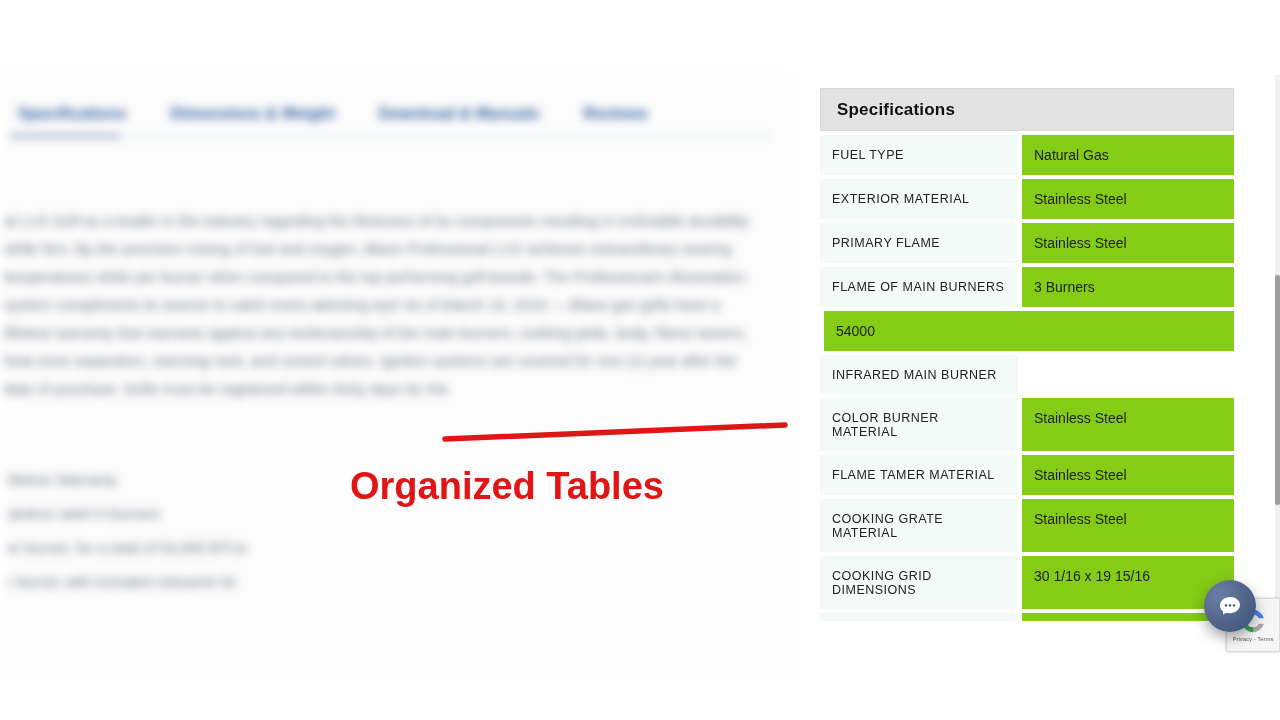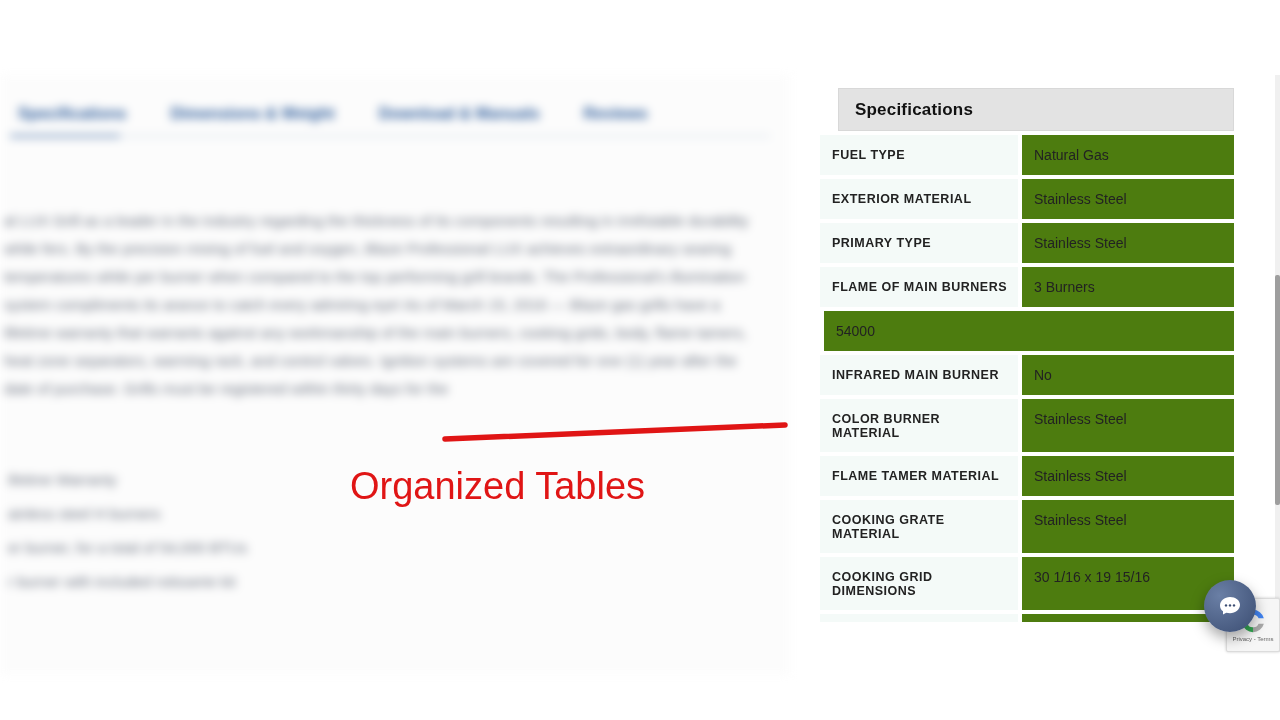--- a/index.html
+++ b/index.html
@@ -40,21 +40,21 @@
     color: #6b7280;
     font-size: 15px;
     line-height: 34px;
   }
 
   
   .anno {
     position: absolute;
     left: 350px; top: 465px;
     color: #e01515;
-    font-weight: 400;
+    font-weight: 700;
     font-size: 38px;
     z-index: 30;
     font-family: "Segoe UI Semibold", Arial, sans-serif;
   }
   .anno-line {
     position: absolute;
     left: 440px; top: 421px;
     z-index: 30;
   }
 
@@ -67,39 +67,38 @@
     background: #fff;
   }
   .panel-head {
     background: #e3e3e3;
     padding: 11px 16px 10px 16px;
     font-weight: 700;
     font-size: 17px;
     color: #111;
     border: 1px solid #d8d8d8;
     letter-spacing: .2px;
-    margin-left: 18px;
   }
   .rows { }
   .row {
     display: flex;
     border-top: 4px solid #fff;
   }
   .row .k {
     width: 198px;
     background: #f4faf8;
     color: #222;
     font-size: 12.5px;
-    font-weight: 700;
+    font-weight: 400;
     letter-spacing: .5px;
     padding: 13px 10px 12px 12px;
   }
   .row .v {
     flex: 1;
-    background: #4d7c0f;
+    background: #84cc16;
     color: #222;
     font-size: 14px;
     padding: 12px 10px 12px 12px;
     margin-left: 4px;
   }
   .row.cutoff .k, .row.cutoff .v { height: 8px; padding-top:2px; padding-bottom:0; overflow:hidden; }
 
   
   .sb {
     position: absolute;
@@ -176,33 +175,32 @@
   <div class="rows">
     <div class="row">
           <div class="k">FUEL TYPE</div>
           <div class="v">Natural Gas</div>
         </div>
     <div class="row">
           <div class="k">EXTERIOR MATERIAL</div>
           <div class="v">Stainless Steel</div>
         </div>
     <div class="row">
-          <div class="k">PRIMARY TYPE</div>
+          <div class="k">PRIMARY FLAME</div>
           <div class="v">Stainless Steel</div>
         </div>
     <div class="row">
           <div class="k">FLAME OF MAIN BURNERS</div>
           <div class="v">3 Burners</div>
         </div>
     <div class="row">
           <div class="v">54000</div>
         </div>
     <div class="row">
           <div class="k">INFRARED MAIN BURNER</div>
-          <div class="v">No</div>
         </div>
     <div class="row">
           <div class="k">COLOR BURNER MATERIAL</div>
           <div class="v">Stainless Steel</div>
         </div>
     <div class="row">
           <div class="k">FLAME TAMER MATERIAL</div>
           <div class="v">Stainless Steel</div>
         </div>
     <div class="row">

